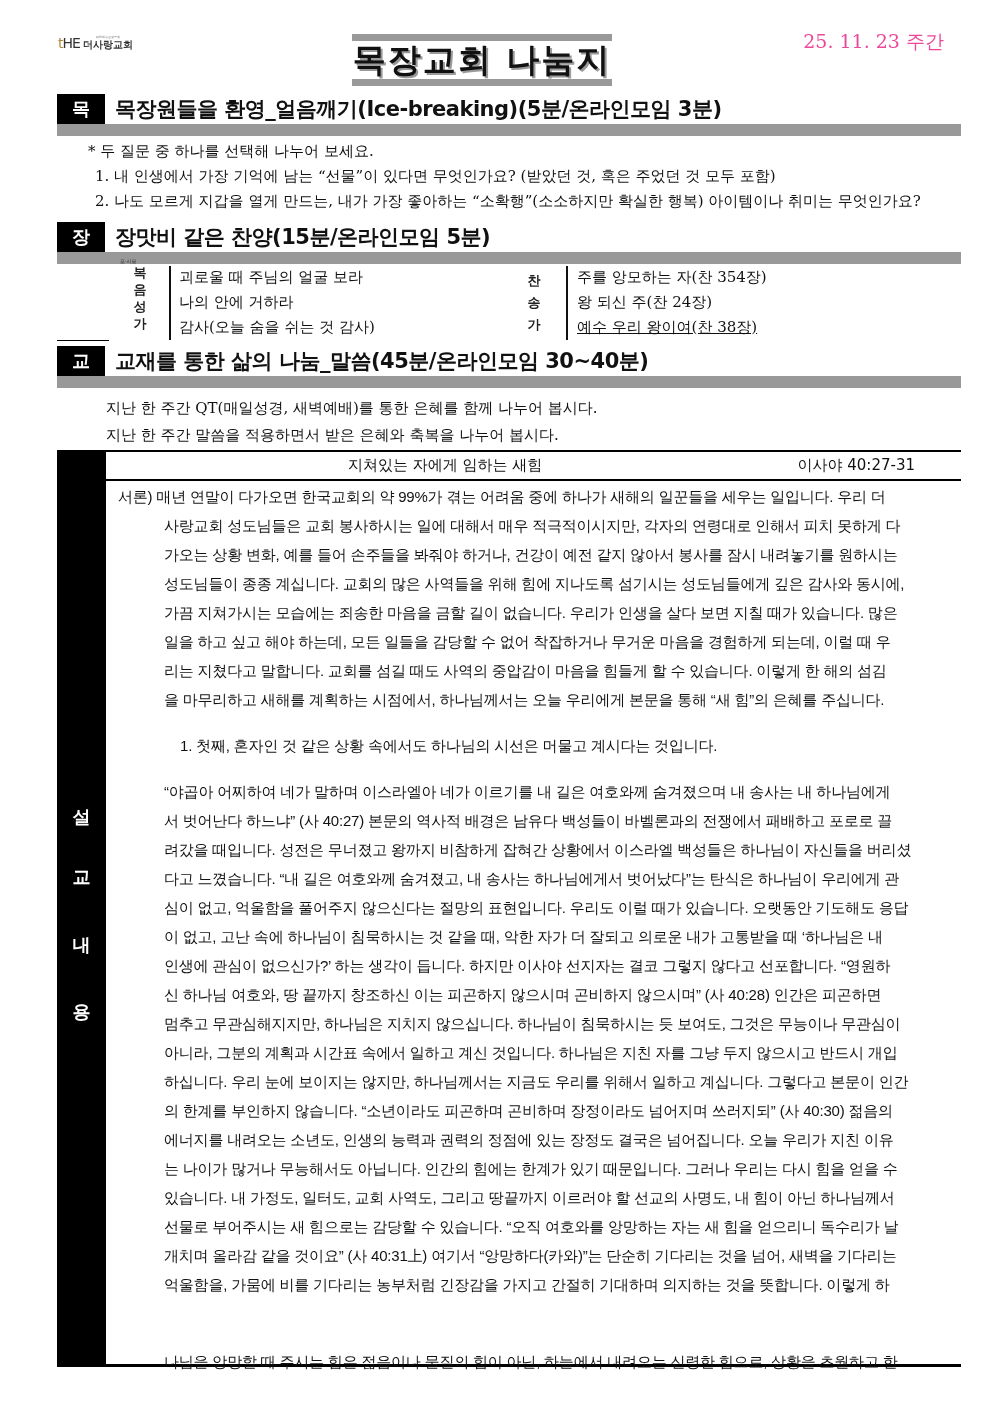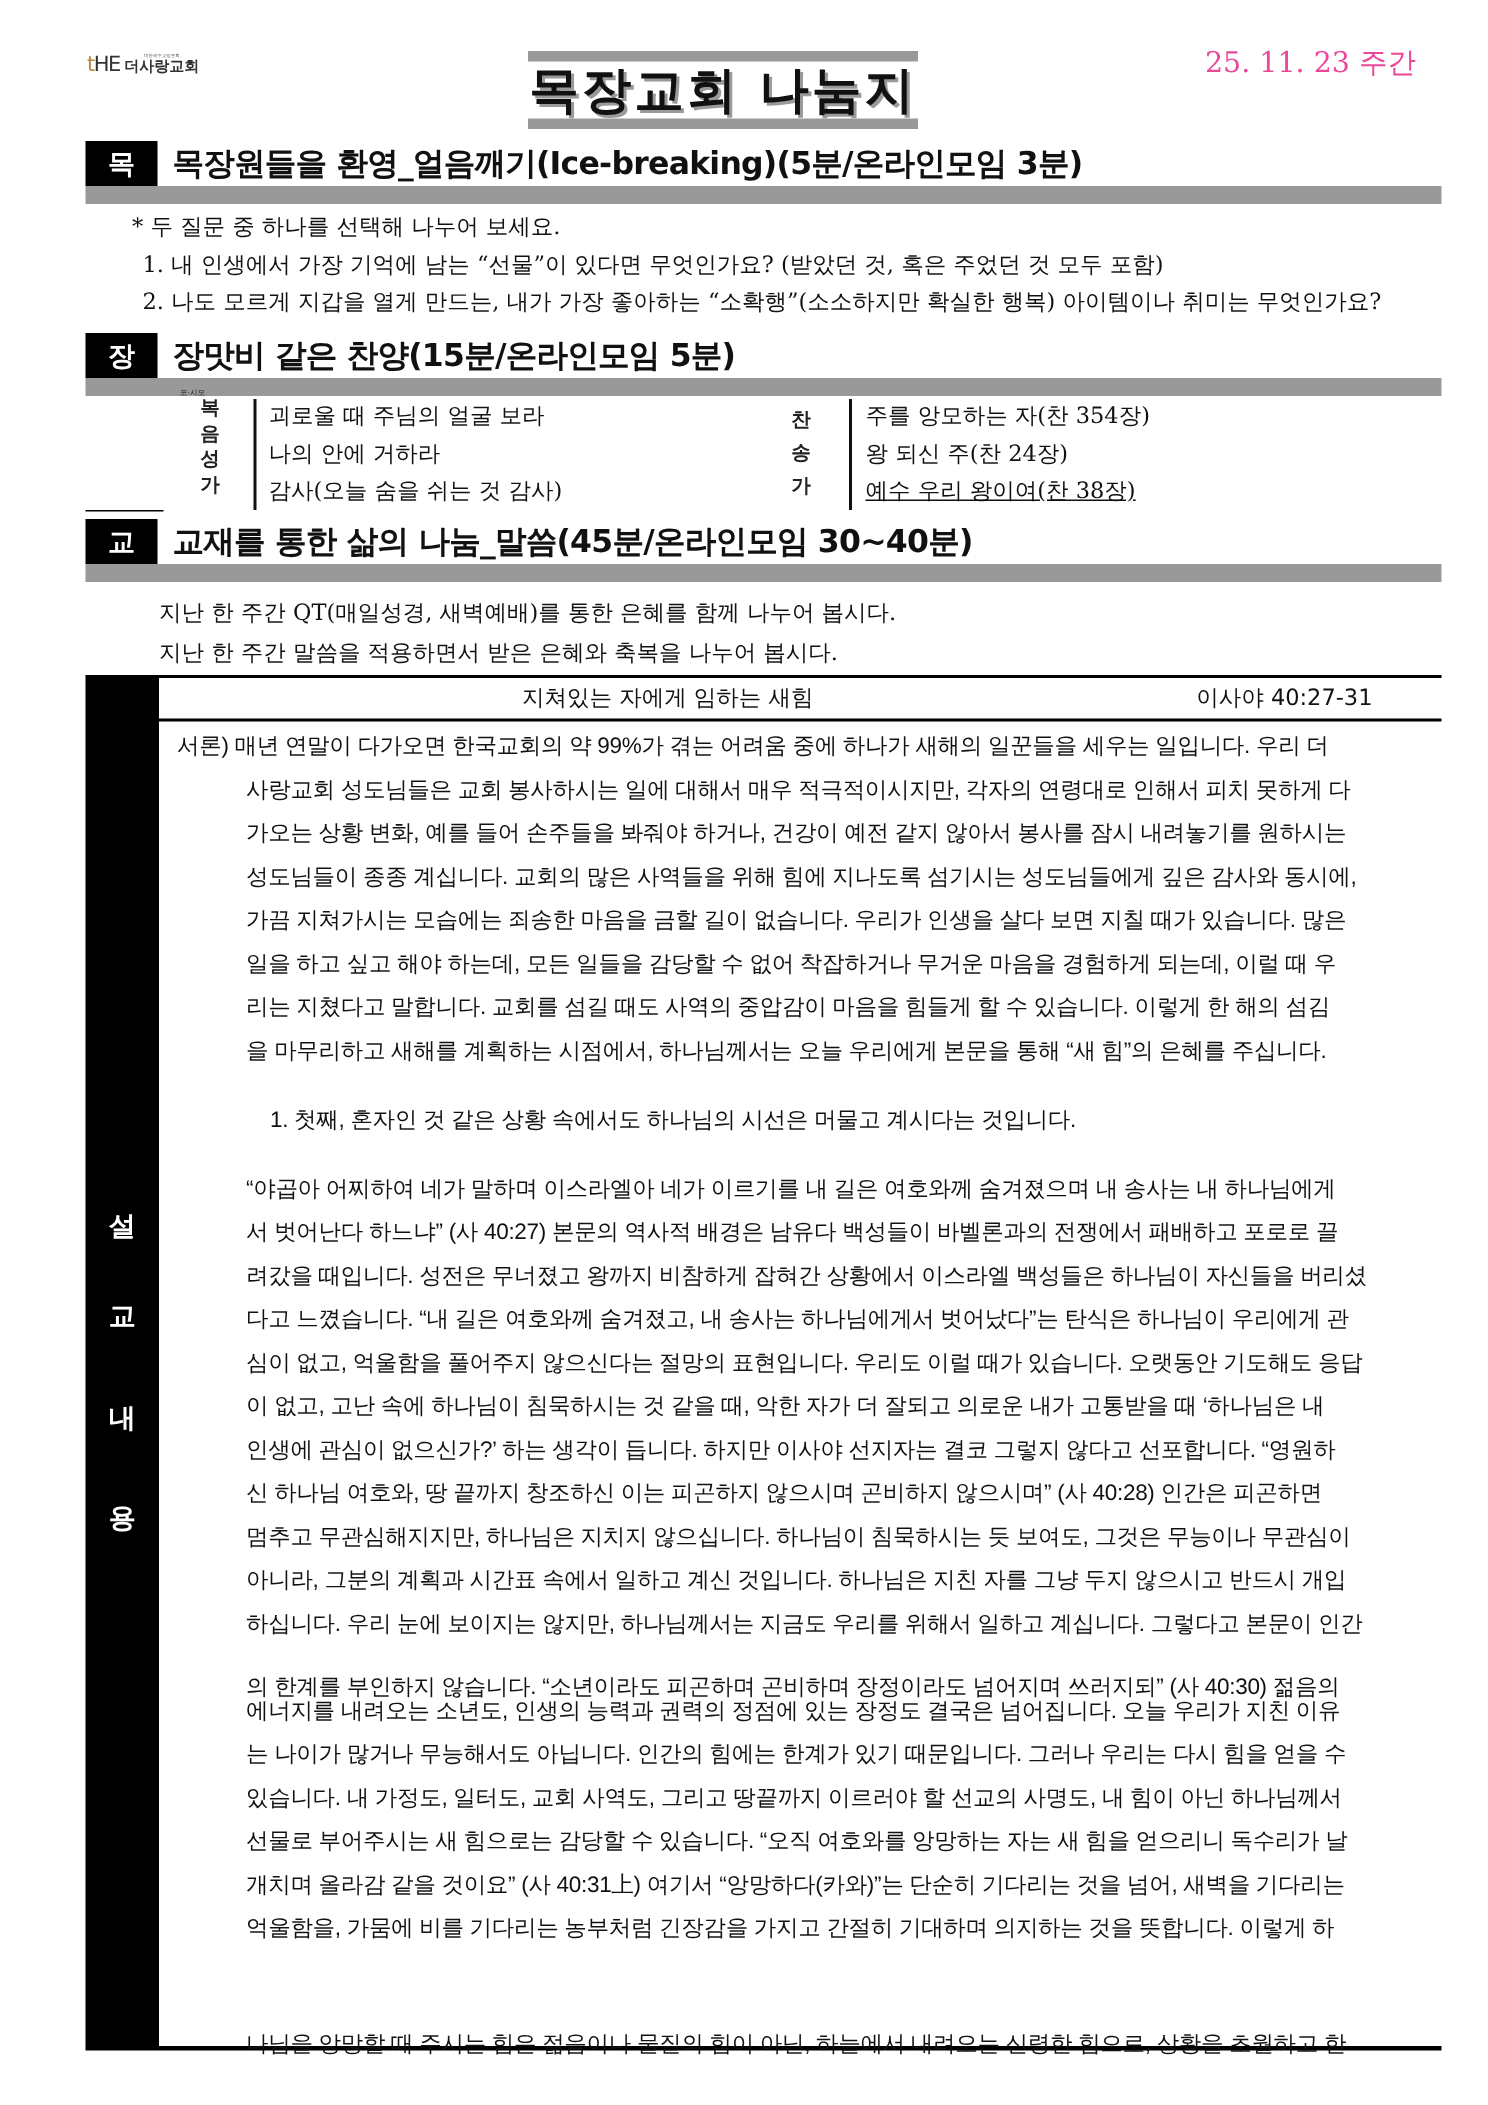--- a/index.html
+++ b/index.html
@@ -153,21 +153,21 @@
     <div class="sline" style="left:58px;  top:362px;">서 벗어난다 하느냐” (사 40:27) 본문의 역사적 배경은 남유다 백성들이 바벨론과의 전쟁에서 패배하고 포로로 끌</div>
     <div class="sline" style="left:58px;  top:391px;">려갔을 때입니다. 성전은 무너졌고 왕까지 비참하게 잡혀간 상황에서 이스라엘 백성들은 하나님이 자신들을 버리셨</div>
     <div class="sline" style="left:58px;  top:420px;">다고 느꼈습니다. “내 길은 여호와께 숨겨졌고, 내 송사는 하나님에게서 벗어났다”는 탄식은 하나님이 우리에게 관</div>
     <div class="sline" style="left:58px;  top:449px;">심이 없고, 억울함을 풀어주지 않으신다는 절망의 표현입니다. 우리도 이럴 때가 있습니다. 오랫동안 기도해도 응답</div>
     <div class="sline" style="left:58px;  top:478px;">이 없고, 고난 속에 하나님이 침묵하시는 것 같을 때, 악한 자가 더 잘되고 의로운 내가 고통받을 때 ‘하나님은 내</div>
     <div class="sline" style="left:58px;  top:507px;">인생에 관심이 없으신가?’ 하는 생각이 듭니다. 하지만 이사야 선지자는 결코 그렇지 않다고 선포합니다. “영원하</div>
     <div class="sline" style="left:58px;  top:536px;">신 하나님 여호와, 땅 끝까지 창조하신 이는 피곤하지 않으시며 곤비하지 않으시며” (사 40:28) 인간은 피곤하면</div>
     <div class="sline" style="left:58px;  top:565px;">멈추고 무관심해지지만, 하나님은 지치지 않으십니다. 하나님이 침묵하시는 듯 보여도, 그것은 무능이나 무관심이</div>
     <div class="sline" style="left:58px;  top:594px;">아니라, 그분의 계획과 시간표 속에서 일하고 계신 것입니다. 하나님은 지친 자를 그냥 두지 않으시고 반드시 개입</div>
     <div class="sline" style="left:58px;  top:623px;">하십니다. 우리 눈에 보이지는 않지만, 하나님께서는 지금도 우리를 위해서 일하고 계십니다. 그렇다고 본문이 인간</div>
-    <div class="sline" style="left:58px;  top:652px;margin-top:13px;">의 한계를 부인하지 않습니다. “소년이라도 피곤하며 곤비하며 장정이라도 넘어지며 쓰러지되” (사 40:30) 젊음의</div>
+    <div class="sline" style="left:58px;  top:652px;">의 한계를 부인하지 않습니다. “소년이라도 피곤하며 곤비하며 장정이라도 넘어지며 쓰러지되” (사 40:30) 젊음의</div>
     <div class="sline" style="left:58px;  top:681px;">에너지를 내려오는 소년도, 인생의 능력과 권력의 정점에 있는 장정도 결국은 넘어집니다. 오늘 우리가 지친 이유</div>
     <div class="sline" style="left:58px;  top:710px;">는 나이가 많거나 무능해서도 아닙니다. 인간의 힘에는 한계가 있기 때문입니다. 그러나 우리는 다시 힘을 얻을 수</div>
     <div class="sline" style="left:58px;  top:739px;">있습니다. 내 가정도, 일터도, 교회 사역도, 그리고 땅끝까지 이르러야 할 선교의 사명도, 내 힘이 아닌 하나님께서</div>
     <div class="sline" style="left:58px;  top:768px;">선물로 부어주시는 새 힘으로는 감당할 수 있습니다. “오직 여호와를 앙망하는 자는 새 힘을 얻으리니 독수리가 날</div>
     <div class="sline" style="left:58px;  top:797px;">개치며 올라감 같을 것이요” (사 40:31上) 여기서 “앙망하다(카와)”는 단순히 기다리는 것을 넘어, 새벽을 기다리는</div>
     <div class="sline" style="left:58px;  top:826px;">억울함을, 가뭄에 비를 기다리는 농부처럼 긴장감을 가지고 간절히 기대하며 의지하는 것을 뜻합니다. 이렇게 하</div>
     <div class="sline" style="left:58px;  top:855px;margin-top:48px;">나님을 앙망할 때 주시는 힘은 젊음이나 물질의 힘이 아닌, 하늘에서 내려오는 신령한 힘으로, 상황을 초월하고 한</div>
   </div>
 </div>
 

